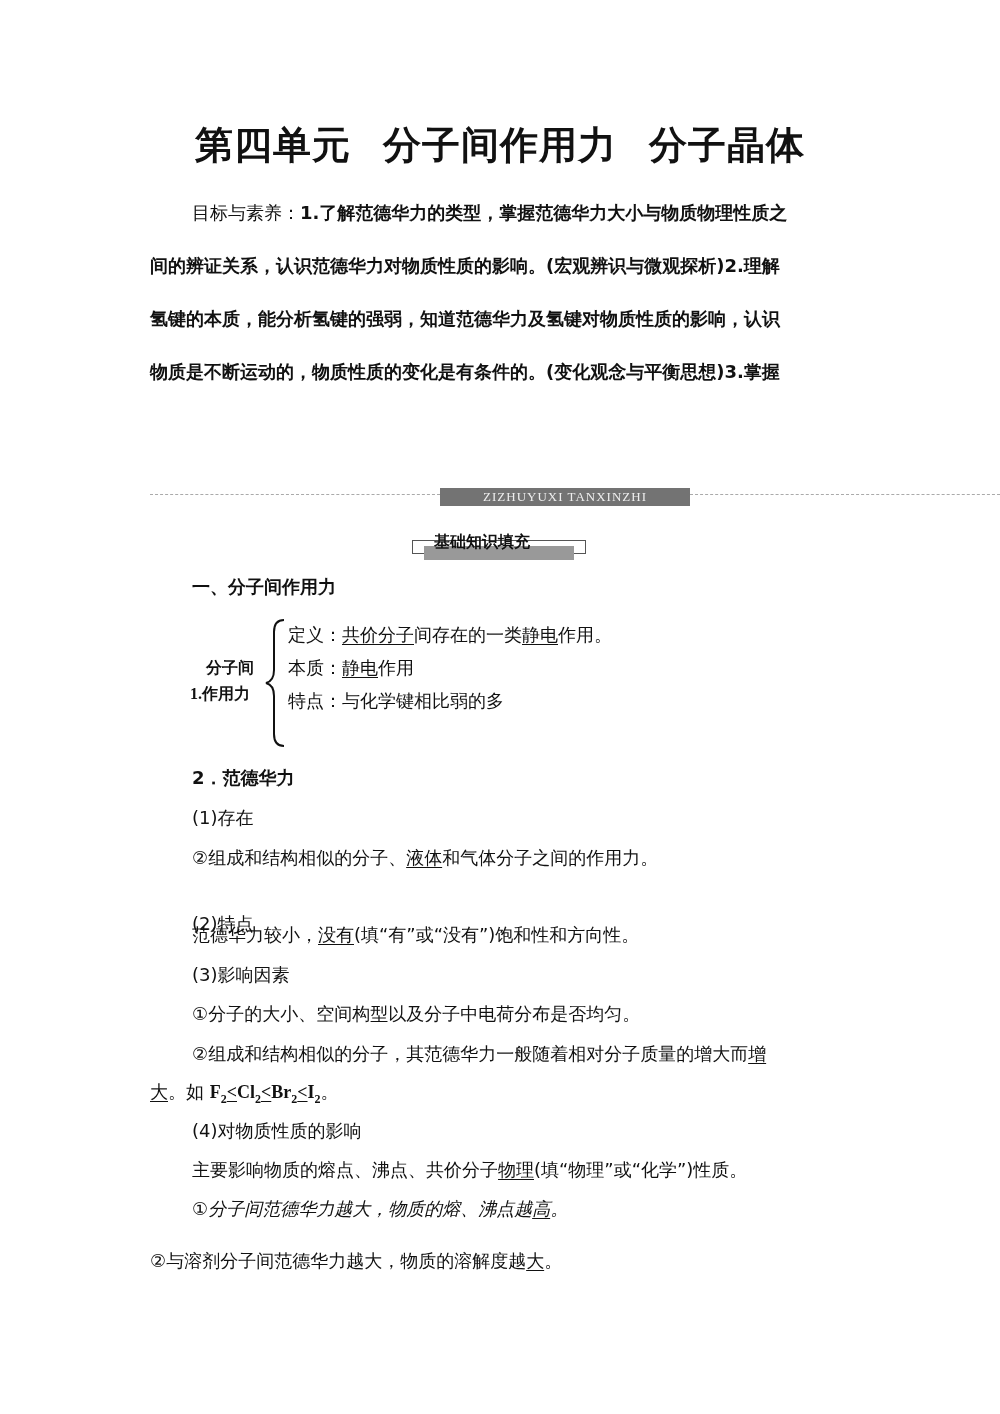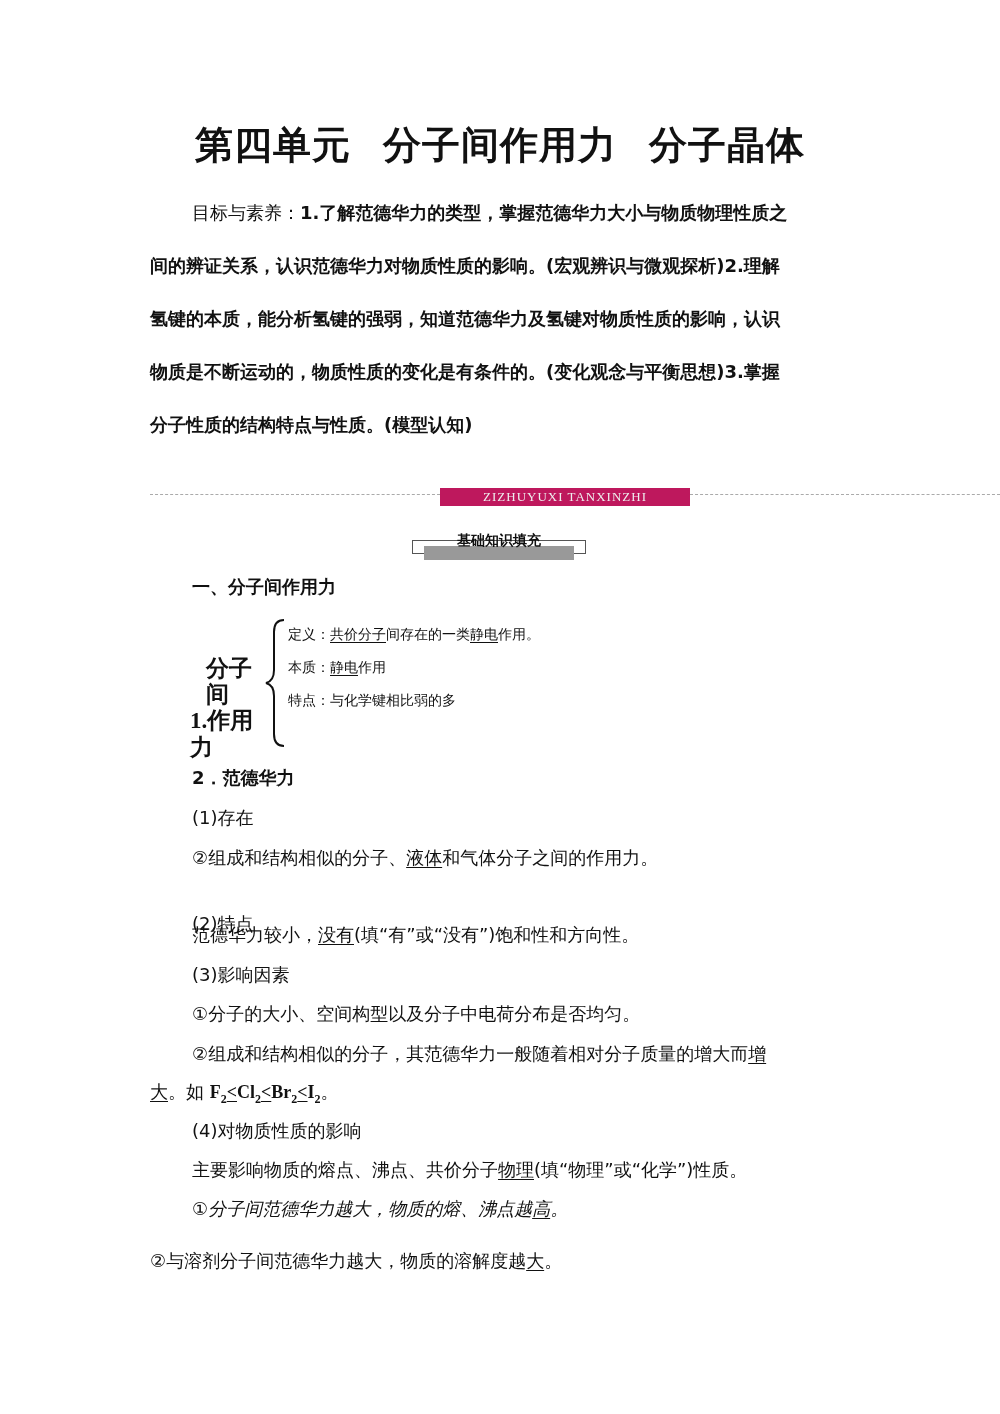--- a/index.html
+++ b/index.html
@@ -9,49 +9,48 @@
   .title { top: 120px; left: 0; width: 1000px; text-align: center; font-size: 38px; font-weight: bold; letter-spacing: 1px; }
   .title span { margin: 0 16px; }
   .obj { left: 150px; width: 705px; font-size: 18px; font-weight: bold; line-height: 53px; }
   .obj .line { white-space: nowrap; }
   .obj .lead-label { font-weight: normal; }
   .sec-banner { top: 460px; left: 0; width: 1000px; height: 60px; }
   .sec-banner .dash { position: absolute; top: 34px; height: 0; border-top: 1px dashed #aaa; }
   .sec-banner .cn { position: absolute; top: 0; left: 450px; width: 260px; text-align: center; font-size: 28px; font-weight: bold; letter-spacing: 2px; }
   .sec-banner .cn .light { font-weight: normal; }
   .sec-banner .arrow { display: inline-block; width: 14px; height: 14px; border-radius: 50%; background: #555; color: #fff; font-size: 11px; line-height: 14px; vertical-align: middle; margin: 0 3px; }
-  .sec-banner .en { position: absolute; top: 28px; left: 440px; width: 250px; height: 18px; background: #be185d; color: #eee; font-family: "Liberation Serif", serif; font-size: 13px; line-height: 18px; text-align: center; letter-spacing: 1px; }
+  .sec-banner .en { position: absolute; top: 28px; left: 440px; width: 250px; height: 18px; background: #737373; color: #eee; font-family: "Liberation Serif", serif; font-size: 13px; line-height: 18px; text-align: center; letter-spacing: 1px; }
   .sub-banner { top: 532px; left: 412px; width: 175px; height: 28px; }
   .sub-banner .frame { position: absolute; top: 8px; left: 0; width: 172px; height: 12px; border: 1px solid #555; }
   .sub-banner .bar { position: absolute; top: 14px; left: 12px; width: 150px; height: 14px; background: #999; }
-  .sub-banner .txt { position: absolute; top: 0; left: 22px; width: 130px; font-size: 14px; font-weight: bold; text-align: center; background: transparent; }
+  .sub-banner .txt { position: absolute; top: 0; left: 22px; width: 130px; font-size: 16px; font-weight: bold; text-align: left; background: transparent; }
   .para { left: 192px; font-size: 18px; line-height: 26px; white-space: nowrap; }
   .bold { font-weight: bold; }
   u { text-decoration: underline; text-underline-offset: 3px; }
-  .brace-label { left: 190px; top: 655px; width: 80px; font-size: 23px; font-weight: bold; line-height: 26px; }
+  .brace-label { left: 190px; top: 655px; width: 80px; font-size: 16px; font-weight: bold; line-height: 26px; }
   .brace-label .l1 { display: block; padding-left: 16px; }
   .brace-label .num { font-family: "Liberation Serif", serif; font-weight: bold; }
   .brace { left: 264px; top: 618px; width: 22px; height: 130px; }
-  .brace-items { left: 288px; top: 618px; font-size: 14px; line-height: 33px; }
+  .brace-items { left: 288px; top: 618px; font-size: 18px; line-height: 33px; }
   .serif { font-family: "Liberation Serif", serif; }
   sub { font-size: 12px; }
 </style>
 </head>
 <body>
 
 <div class="abs title">
   <span>第四单元</span><span>分子间作用力</span><span>分子晶体</span>
 </div>
 
 <div class="abs obj" style="top:186px;">
   <div class="line" style="padding-left:42px;"><span class="lead-label">目标与素养：</span><span>1.了解范德华力的类型，掌握范德华力大小与物质物理性质之</span></div>
   <div class="line">间的辨证关系，认识范德华力对物质性质的影响。(宏观辨识与微观探析)2.理解</div>
   <div class="line">氢键的本质，能分析氢键的强弱，知道范德华力及氢键对物质性质的影响，认识</div>
   <div class="line">物质是不断运动的，物质性质的变化是有条件的。(变化观念与平衡思想)3.掌握</div>
-  <div class="line">分子性质的结构特点与性质。(模型认知)</div>
 </div>
 
 <div class="abs sec-banner">
   <div class="dash" style="left:150px;width:290px;"></div>
   <div class="dash" style="left:690px;width:310px;"></div>
   <div class="en">ZIZHUYUXI TANXINZHI</div>
 </div>
 
 <div class="abs sub-banner">
   <div class="frame"></div>

